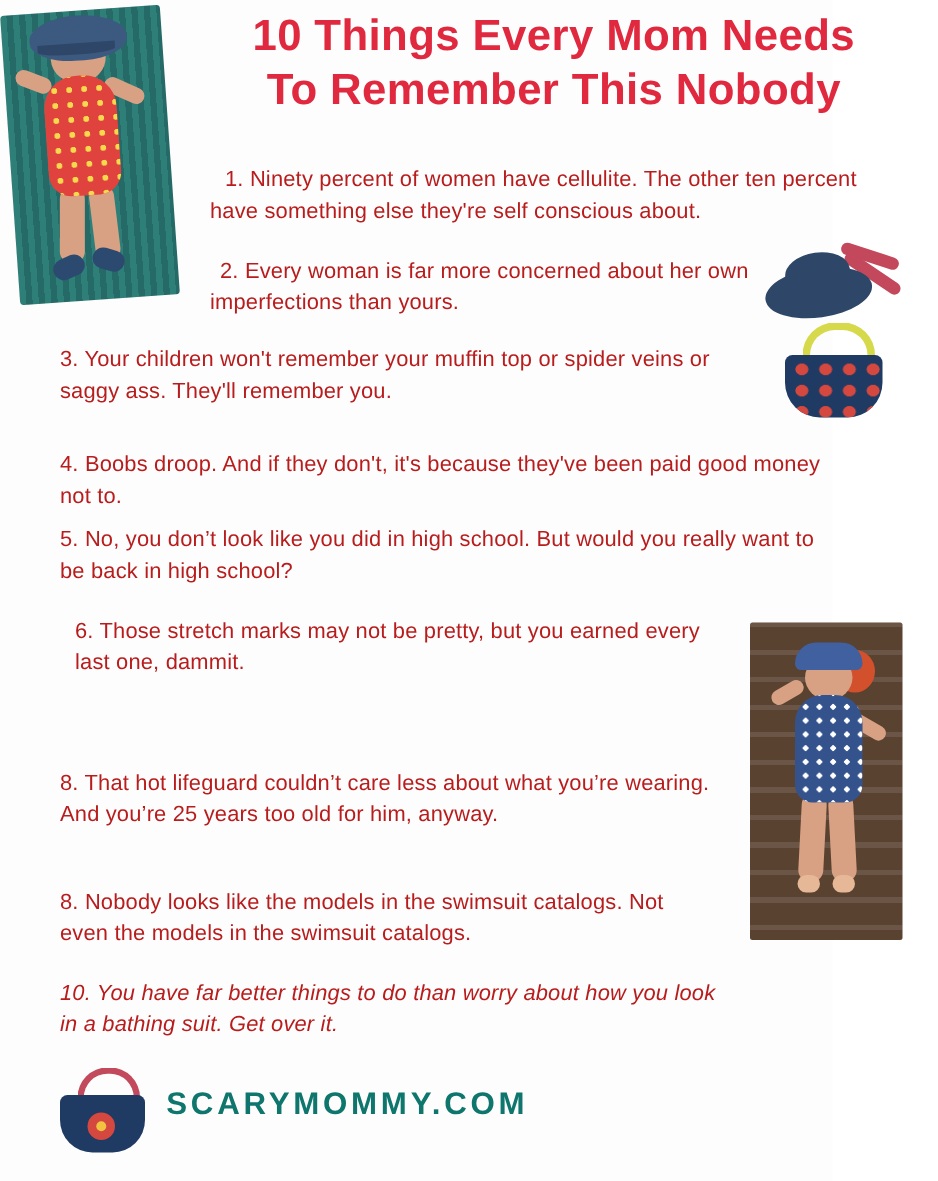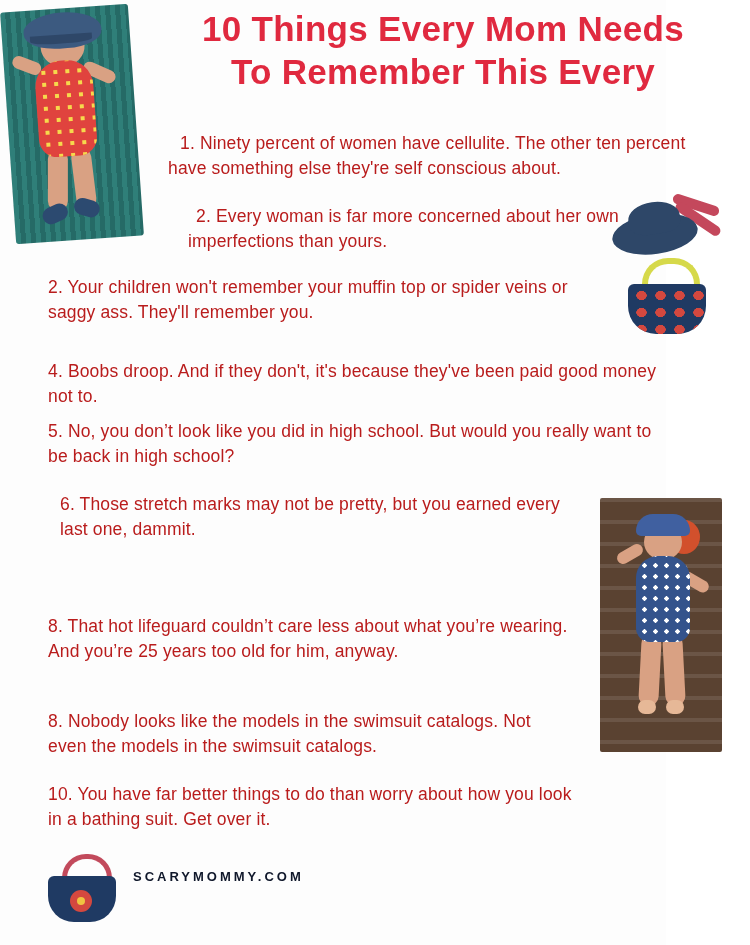--- a/index.html
+++ b/index.html
@@ -49,37 +49,37 @@
   }
   .item {
     position: absolute;
     color: #b91c1c;
     font-size: 17.5px;
     line-height: 1.45;
     letter-spacing: 0.15px;
   }
 
   .i1 { left: 168px; top: 131px; width: 540px; text-indent: 12px; }
-  .i2 { left: 168px; top: 204px; width: 440px; text-indent: 8px; margin-left: 20px; }
+  .i2 { left: 168px; top: 204px; width: 440px; text-indent: 8px; }
   .i3 { left: 48px;  top: 275px; width: 552px; }
   .i4 { left: 48px;  top: 347px; width: 626px; margin-top: 12px; }
   .i5 { left: 48px;  top: 419px; width: 608px; }
   .i6 { left: 60px;  top: 492px; width: 500px; }
   .i7 { left: 48px;  top: 565px; width: 500px; }
   .i8 { left: 48px;  top: 614px; width: 520px; }
   .i9 { left: 48px;  top: 709px; width: 520px; }
-  .i10{ left: 48px;  top: 782px; width: 540px; }
+  .i10{ left: 48px;  top: 782px; width: 540px; font-style: italic; }
 
   
   .footer-logo {
     position: absolute;
     left: 133px;
     top: 869px;
-    color: #0f172a;
-    font-size: 13px;
+    color: #0f766e;
+    font-size: 25px;
     letter-spacing: 3px;
     font-weight: 700;
   }
 
   
   .illus { position: absolute; }
 
   
   .towel-green {
     left: 8px; top: 8px;
@@ -329,27 +329,27 @@
     border-radius: 50%;
   }
 </style>
 </head>
 <body>
 
 <div class="page">
 
   <div class="title">
     <span class="line">10 Things Every Mom Needs</span>
-    <span class="line">To Remember This Every</span>
+    <span class="line">To Remember This Nobody</span>
   </div>
 
   <div class="list">
     <div class="item i1">1. Ninety percent of women have cellulite. The other ten percent have something else they're self conscious about.</div>
     <div class="item i2">2. Every woman is far more concerned about her own imperfections than yours.</div>
-    <div class="item i3">2. Your children won't remember your muffin top or spider veins or saggy ass. They'll remember you.</div>
+    <div class="item i3">3. Your children won't remember your muffin top or spider veins or saggy ass. They'll remember you.</div>
     <div class="item i4">4. Boobs droop. And if they don't, it's because they've been paid good money not to.</div>
     <div class="item i5">5. No, you don’t look like you did in high school. But would you really want to be back in high school?</div>
     <div class="item i6">6. Those stretch marks may not be pretty, but you earned every last one, dammit.</div>
     <div class="item i8">8. That hot lifeguard couldn’t care less about what you’re wearing. And you’re 25 years too old for him, anyway.</div>
     <div class="item i9">8. Nobody looks like the models in the swimsuit catalogs. Not even the models in the swimsuit catalogs.</div>
     <div class="item i10">10. You have far better things to do than worry about how you look in a bathing suit. Get over it.</div>
   </div>
 
   <div class="illus towel-green">
     <div class="mat"></div>

